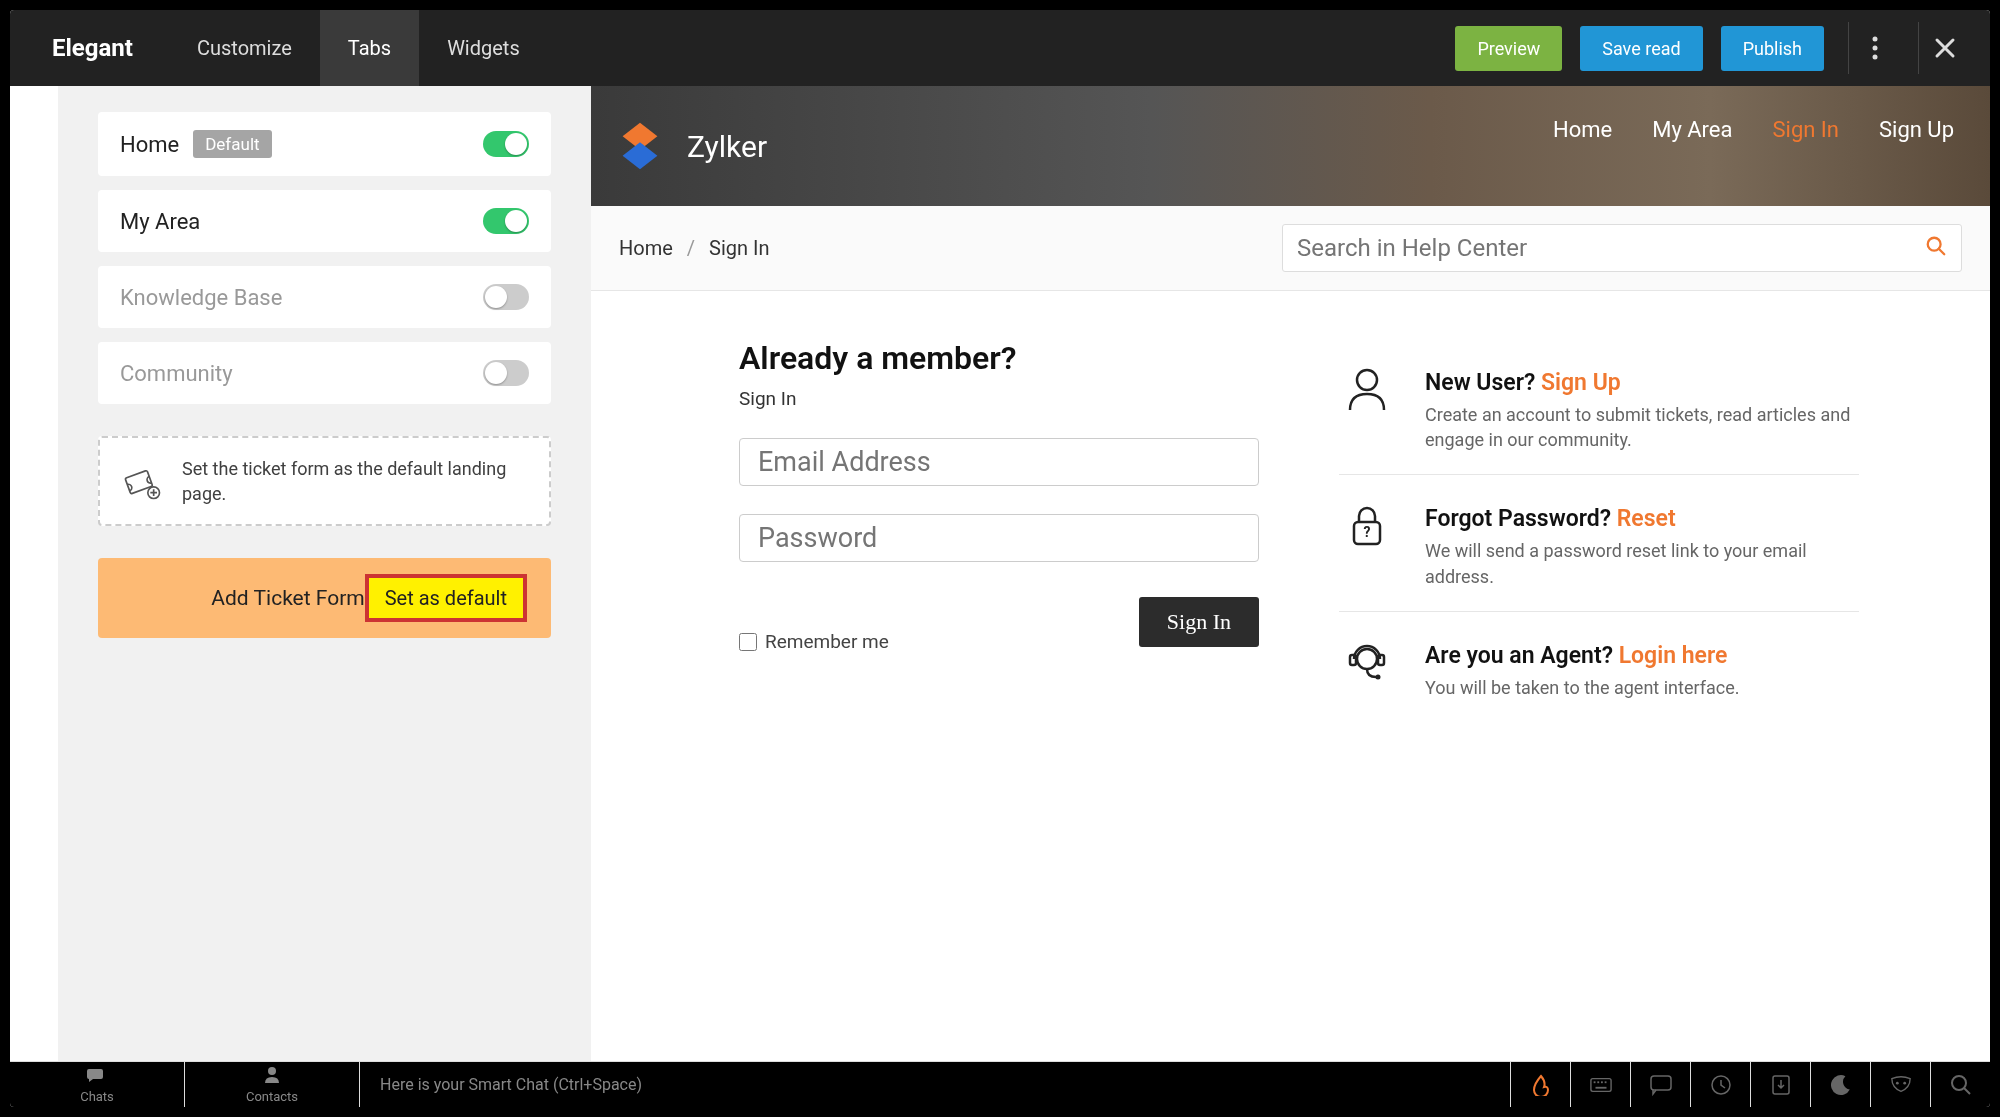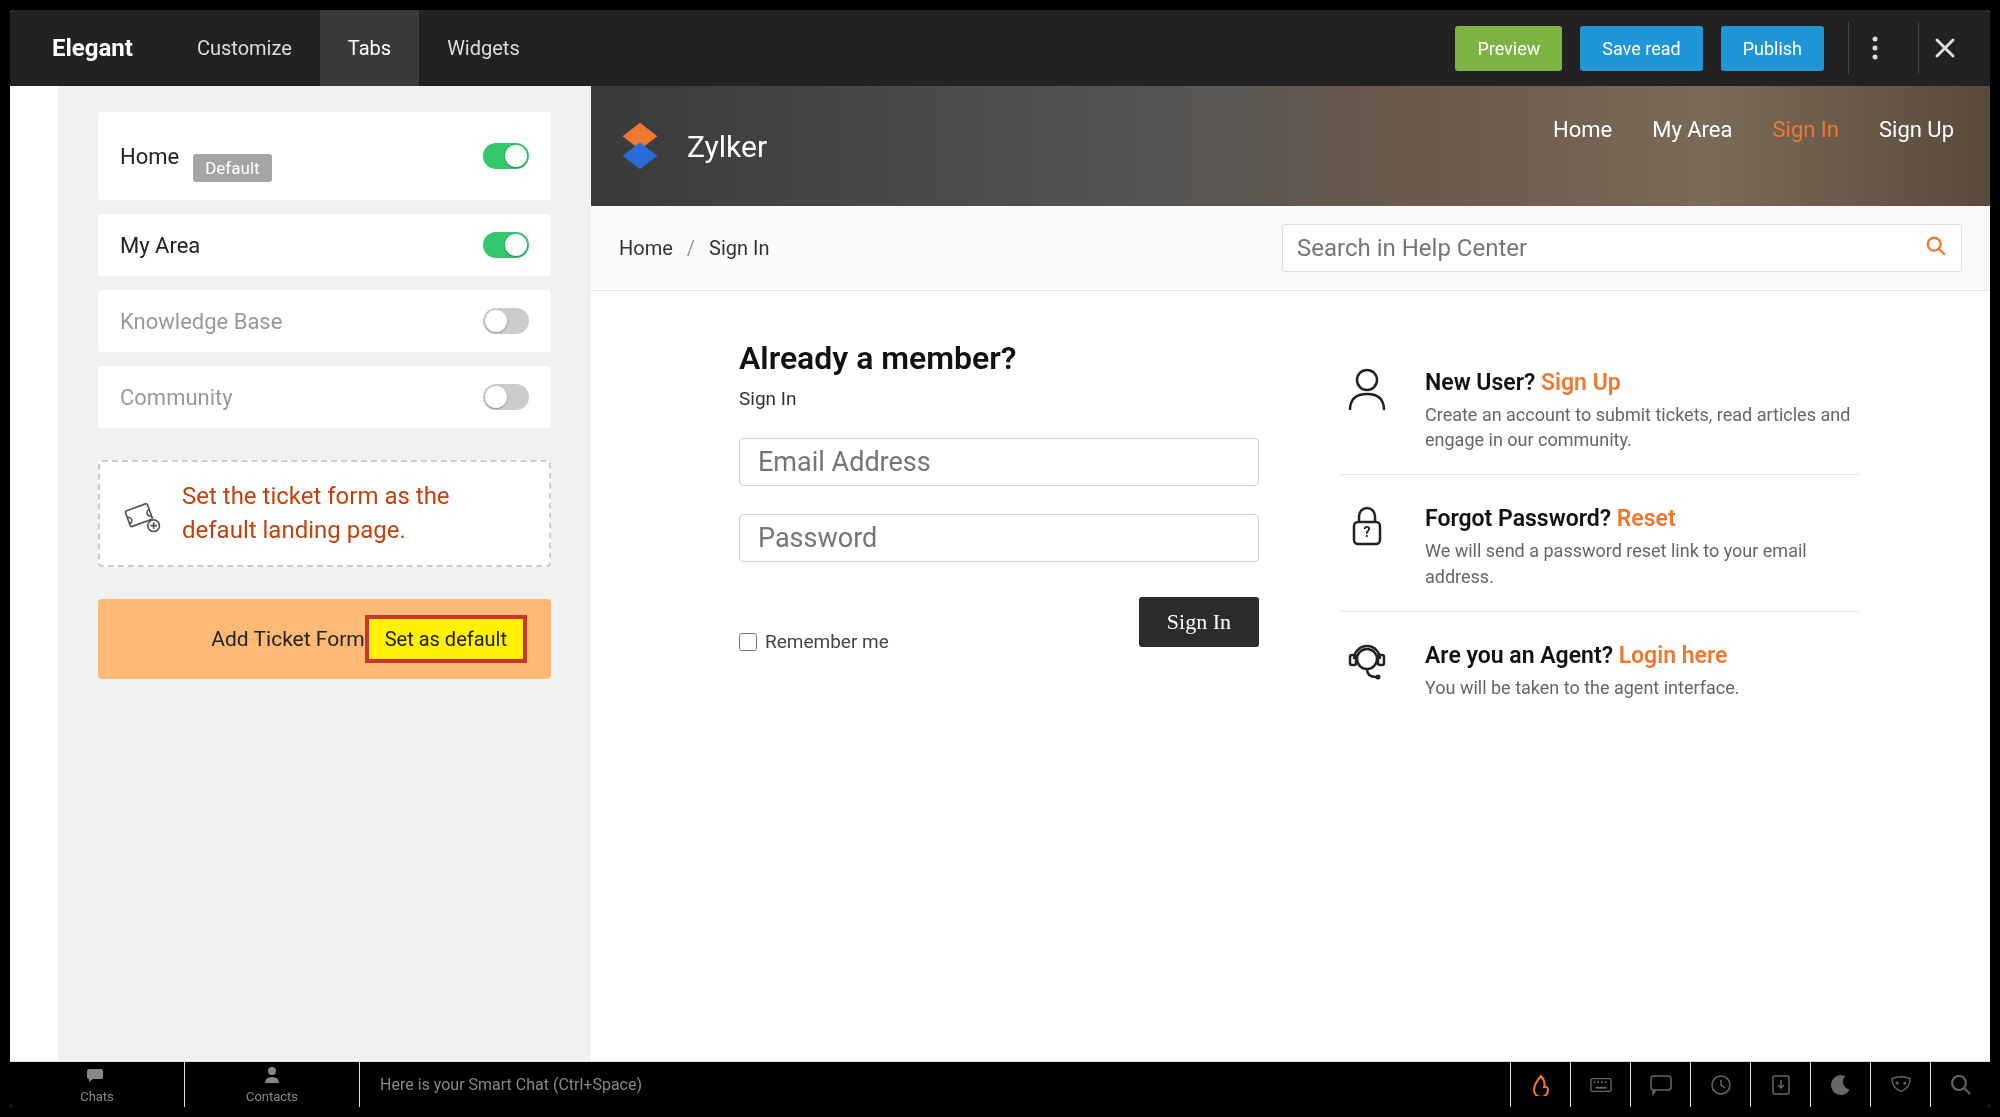--- a/index.html
+++ b/index.html
@@ -16,27 +16,27 @@
 .btn.draft { background: #2196d6; }
 .btn.publish { background: #2196d6; }
 .icon-btn { width: 52px; height: 52px; display: flex; align-items: center; justify-content: center; cursor: pointer; color: #ddd; }
 .icon-btn.more-vert { border-left: 1px solid #444; margin-left: 6px; }
 .icon-btn.close { border-left: 1px solid #444; }
 .body { flex: 1; display: flex; min-height: 0; padding-left: 48px; }
 .sidebar { width: 533px; background: #f1f1f1; padding: 26px 40px; display: flex; flex-direction: column; gap: 14px; }
 .tabrow { background: #fff; border-radius: 4px; padding: 18px 22px; display: flex; align-items: center; justify-content: space-between; }
 .tabrow.disabled .tabname { color: #999; }
 .tabname { font-size: 22px; color: #222; display: flex; align-items: center; gap: 14px; }
-.badge { background: #a5a5a5; color: #fff; font-size: 17px; padding: 4px 12px; border-radius: 3px; margin-top: 24px; }
+.badge { background: #a5a5a5; color: #fff; font-size: 17px; padding: 4px 12px; border-radius: 3px; }
 .toggle { width: 46px; height: 26px; border-radius: 13px; background: #ccc; position: relative; cursor: pointer; }
 .toggle.on { background: #33c76d; }
 .toggle .knob { position: absolute; width: 22px; height: 22px; border-radius: 50%; background: #fff; top: 2px; left: 2px; box-shadow: 0 1px 2px rgba(0,0,0,.3); }
 .toggle.on .knob { left: 22px; }
 .infobox { border: 2px dashed #ccc; background: #fff; border-radius: 4px; padding: 18px 22px; display: flex; gap: 20px; align-items: center; margin-top: 18px; }
-.infobox .txt { font-size: 24px; color: #c2410c; line-height: 1.4; }
+.infobox .txt { font-size: 18px; color: #404040; line-height: 1.4; }
 .ticket-svg { width: 40px; height: 40px; flex-shrink: 0; }
 .highlight { background: #fdba74; border-radius: 4px; padding: 16px 24px 16px 34px; display: flex; align-items: center; justify-content: flex-end; margin-top: 18px; }
 .hl-label { font-size: 21px; color: #222; }
 .setdef { border: 4px solid #c33; background: #fff100; padding: 8px 16px; font-size: 20px; color: #222; cursor: pointer; }
 .preview-pane { flex: 1; display: flex; flex-direction: column; background: #fff; min-width: 0; }
 .hero { height: 120px; background: linear-gradient(90deg, #3a3a3a 0%, #555 40%, #6b5a4a 60%, #7a6a58 80%, #5a4a3a 100%); display: flex; align-items: center; padding: 0 36px 0 20px; }
 .zlogo { display: flex; align-items: center; gap: 18px; }
 .zlogo-svg { width: 58px; height: 58px; }
 .zname { color: #fff; font-size: 30px; font-weight: 400; }
 .hnav { margin-left: auto; display: flex; gap: 40px; }

